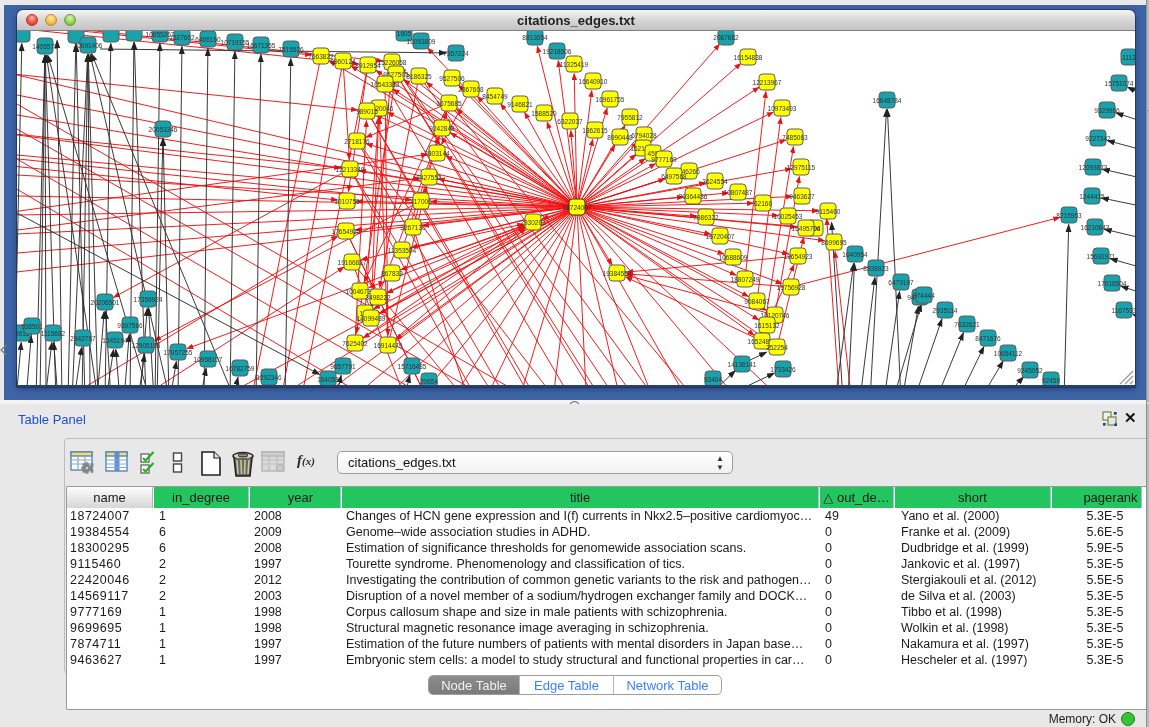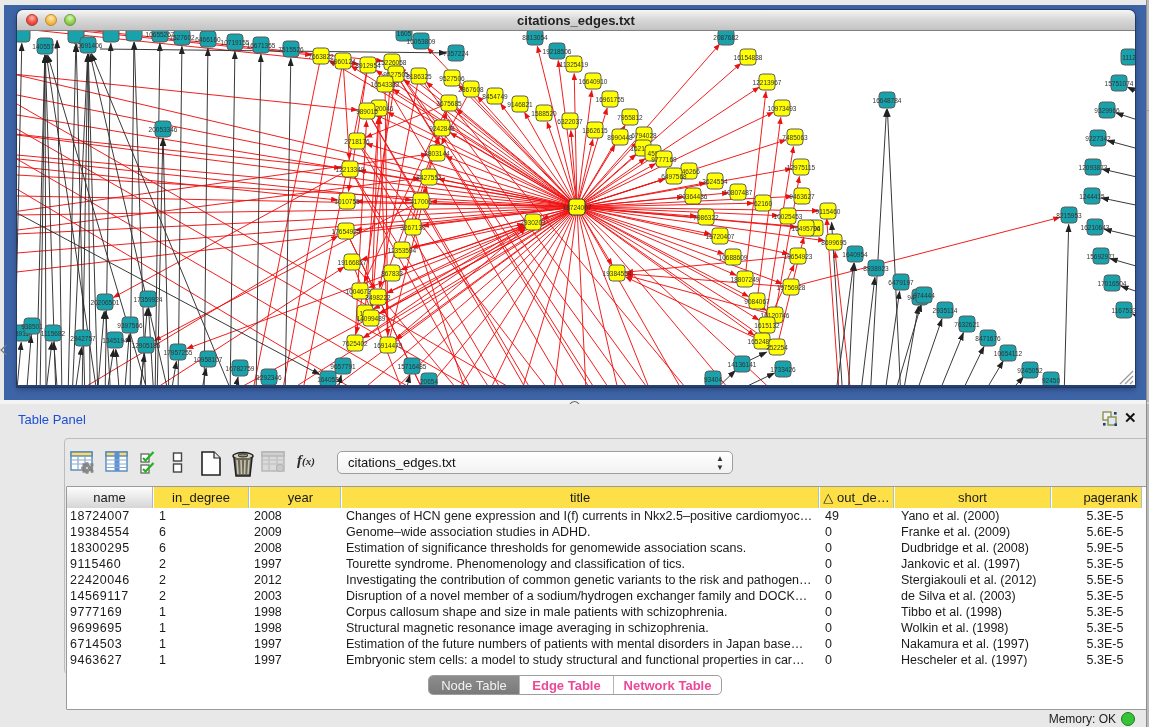--- a/index.html
+++ b/index.html
@@ -14,36 +14,36 @@
 #splitter { position:absolute; left:0px; top:400px; width:1146px; height:4px; background:#f4f4f4; }
 #tablepanel { position:absolute; left:0; top:404px; width:1146px; height:323px; background:#e8e8e8; }
 #tp-title { position:absolute; left:18px; top:8px; font-size:13px; color:#1d4ed8; }
 #tp-close { position:absolute; left:1124px; top:5px; font-size:15px; font-weight:bold; color:#111; }
 #subpanel { position:absolute; left:16px; top:34px; width:1124px; height:236px; border:1px solid #bcbcbc; border-radius:4px; background:#e8e8e8;margin-left:48px; }
 .ticon { position:absolute; top:11px; }
 #combo { position:absolute; left:272px; top:12px; width:396px; height:23px; background:linear-gradient(#ffffff,#f2f2f2); border:1px solid #9e9e9e; border-radius:5px; font-size:13px; color:#111; line-height:21px; padding-left:10px; }
 #combo .arrows { position:absolute; right:8px; top:2px; font-size:8px; color:#333; line-height:9px; }
 #tablewrap { position:absolute; left:1px; top:47px; width:1119px; height:224px; background:#fff; border:1px solid #9a9a9a; border-radius:1px; overflow:hidden; }
 #thead { position:absolute; left:0; top:0; height:21px; width:1117px; font-size:13px; color:#1a1a1a; }
-#thead .h { position:absolute; top:0; height:21px; background:#fde047; border-right:1px solid #9fc4d4; text-align:center; line-height:21px; }
+#thead .h { position:absolute; top:0; height:21px; background:#22c55e; border-right:1px solid #9fc4d4; text-align:center; line-height:21px; }
 #thead .hg { background:linear-gradient(#fdfdfd,#d6d6d6); border-right:1px solid #b5b5b5; }
 #tbody { position:absolute; left:0; top:21px; font-size:13px; color:#1a1a1a; }
 .tr { position:relative; width:1117px; height:16px; line-height:16px; white-space:nowrap; font-size:12.5px; }
 .tr div { position:absolute; top:0; height:16px; overflow:hidden; }
 .c0 { left:3px; width:85px; letter-spacing:0.5px; }
 .c1 { left:92px; width:92px; }
 .c2 { left:187px; width:89px; }
 .c3 { left:279px; width:473px; }
 .c4 { left:758px; width:70px; }
 .c5 { left:834px; width:150px; }
 .c6 { left:984px; width:108px; text-align:center; }
 #vscroll { position:absolute; left:1104px; top:21px; width:14px; height:165px; background:#fafafa; border-left:1px solid #d0d0d0; }
 #vthumb { position:absolute; left:2px; top:1px; width:9px; height:26px; background:linear-gradient(90deg,#c9c9c9,#ababab); border-radius:5px; }
 #tabs { position:absolute; left:428px; top:271px; height:20px; display:flex; border:1px solid #9e9e9e; border-radius:5px; overflow:hidden; background:#fff; }
-#tabs div { height:20px; line-height:19px; font-size:13px; font-weight:bold; text-align:center; color:#ec4899; border-left:1px solid #b5b5b5; }
+#tabs div { height:20px; line-height:19px; font-size:13px; font-weight:normal; text-align:center; color:#3b82f6; border-left:1px solid #b5b5b5; }
 #tabs div:nth-child(1) { width:90px; }
 #tabs div:nth-child(2) { width:94px; }
 #tabs div:nth-child(3) { width:108px; }
 #tabs div:first-child { border-left:none; background:linear-gradient(#8d8d8d,#787878); color:#f2f2f2; font-weight:normal; }
 #memory { position:absolute; left:1040px; top:308px; width:76px; text-align:right; font-size:12px; color:#222; }
 #memdot { position:absolute; left:1121px; top:308px; width:14px; height:14px; border-radius:50%; background:#35c438; border:1.5px solid #1e7a20; }
 #rightstrip { position:absolute; right:0; top:0px; width:3px; height:727px; background:#b9b9b9; border-left:1px solid #8e8e8e; }
 </style></head>
 <body>
 <div id="app">
@@ -707,21 +707,21 @@
               <div class="c4">0</div>
               <div class="c5">Franke et al. (2009)</div>
               <div class="c6">5.6E-5</div>
             </div>
 <div class="tr">
               <div class="c0">18300295</div>
               <div class="c1">6</div>
               <div class="c2">2008</div>
               <div class="c3">Estimation of significance thresholds for genomewide association scans.</div>
               <div class="c4">0</div>
-              <div class="c5">Dudbridge et al. (2008)</div>
+              <div class="c5">Dudbridge et al. (1999)</div>
               <div class="c6">5.9E-5</div>
             </div>
 <div class="tr">
               <div class="c0">9115460</div>
               <div class="c1">2</div>
               <div class="c2">1997</div>
               <div class="c3">Tourette syndrome. Phenomenology and classification of tics.</div>
               <div class="c4">0</div>
               <div class="c5">Jankovic et al. (1997)</div>
               <div class="c6">5.3E-5</div>
@@ -756,21 +756,21 @@
 <div class="tr">
               <div class="c0">9699695</div>
               <div class="c1">1</div>
               <div class="c2">1998</div>
               <div class="c3">Structural magnetic resonance image averaging in schizophrenia.</div>
               <div class="c4">0</div>
               <div class="c5">Wolkin et al. (1998)</div>
               <div class="c6">5.3E-5</div>
             </div>
 <div class="tr">
-              <div class="c0">6714503</div>
+              <div class="c0">7874711</div>
               <div class="c1">1</div>
               <div class="c2">1997</div>
               <div class="c3">Estimation of the future numbers of patients with mental disorders in Japan base…</div>
               <div class="c4">0</div>
               <div class="c5">Nakamura et al. (1997)</div>
               <div class="c6">5.3E-5</div>
             </div>
 <div class="tr">
               <div class="c0">9463627</div>
               <div class="c1">1</div>

